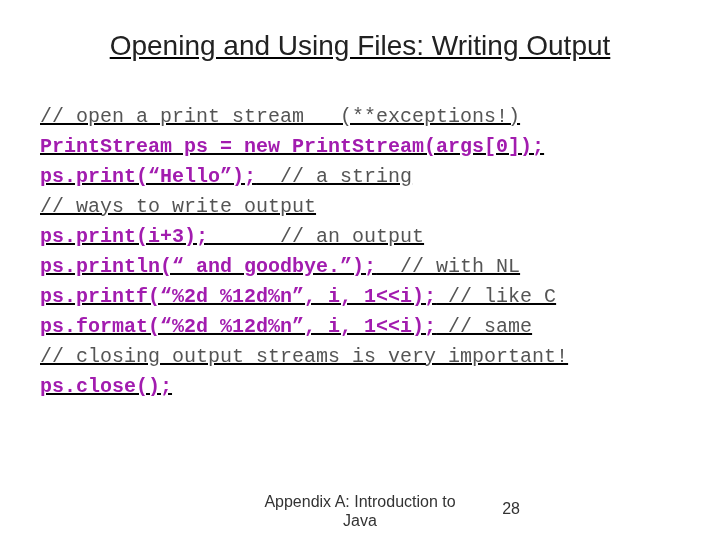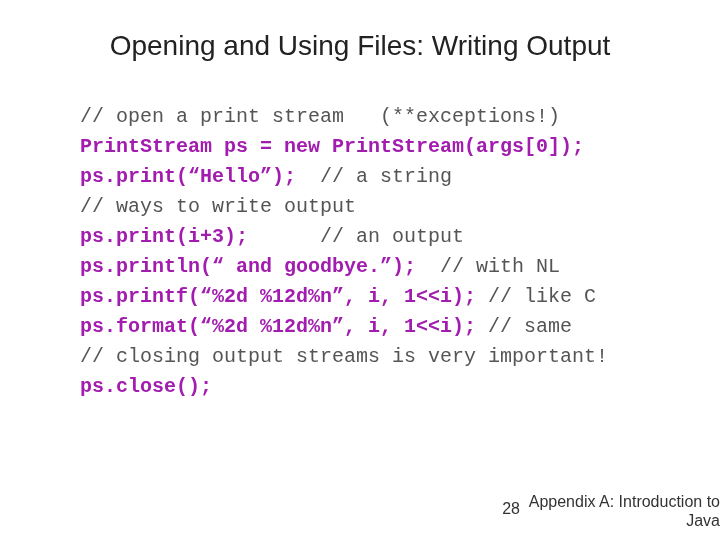--- a/index.html
+++ b/index.html
@@ -11,48 +11,48 @@
     font-family: Arial, Helvetica, sans-serif;
     position: relative;
     overflow: hidden;
   }
   .slide {
     padding: 30px 40px 0 40px;
     box-sizing: border-box;
     width: 100%;
     height: 100%;
     position: relative;
+    text-decoration: underline;
   }
   .title {
     font-size: 28px;
     color: #222;
     text-align: center;
     margin: 0 0 40px 0;
     font-weight: normal;
   }
   .code-block {
     font-family: "Courier New", Courier, monospace;
     font-size: 20px;
     line-height: 1.5;
     color: #555;
   }
   .code-line {
     white-space: pre;
-    margin-left: 40px;
   }
   .bold {
     font-weight: bold;
     color: #a21caf;
   }
   .footer {
     position: absolute;
     bottom: 10px;
     left: 0;
     width: 100%;
-    text-align: right;
+    text-align: center;
     font-size: 16px;
     color: #333;
   }
   .footer-text {
     display: inline-block;
     width: 200px;
     line-height: 1.2;
   }
   .page-num {
     position: absolute;

